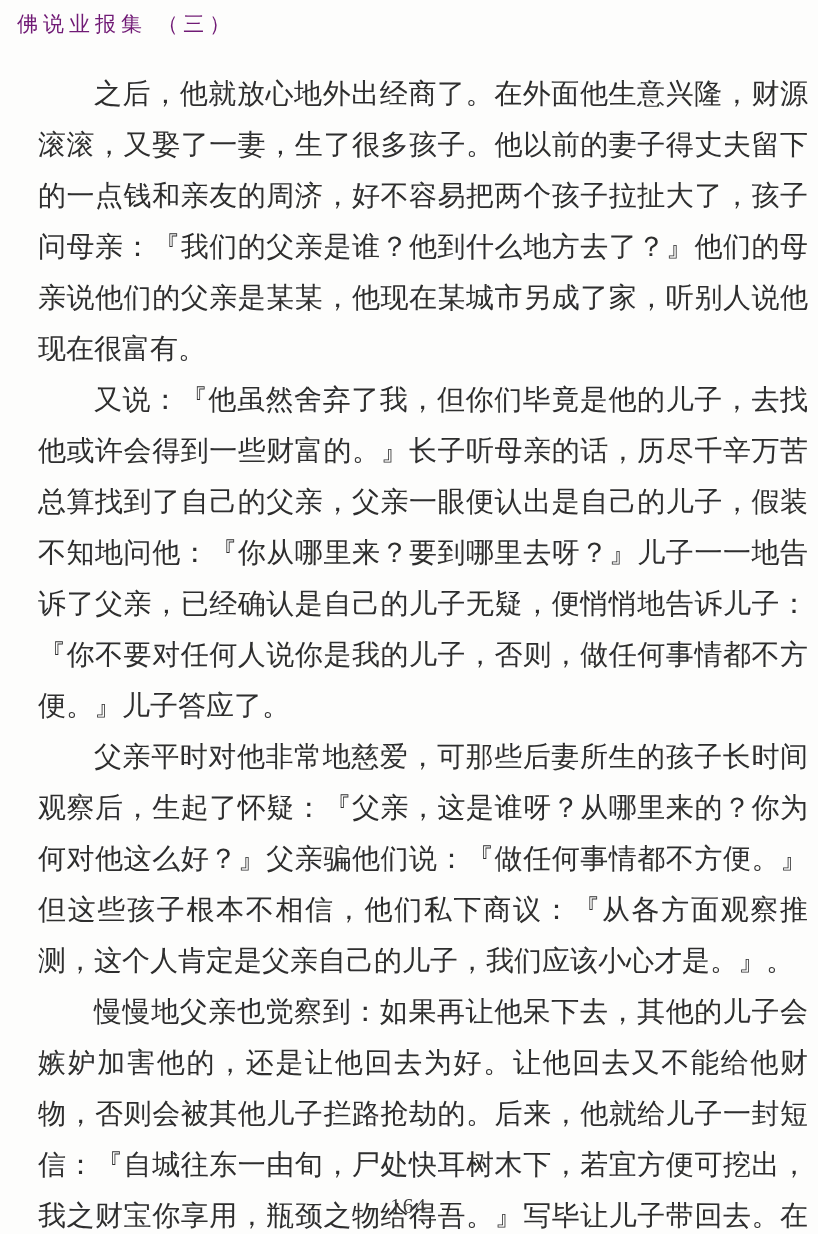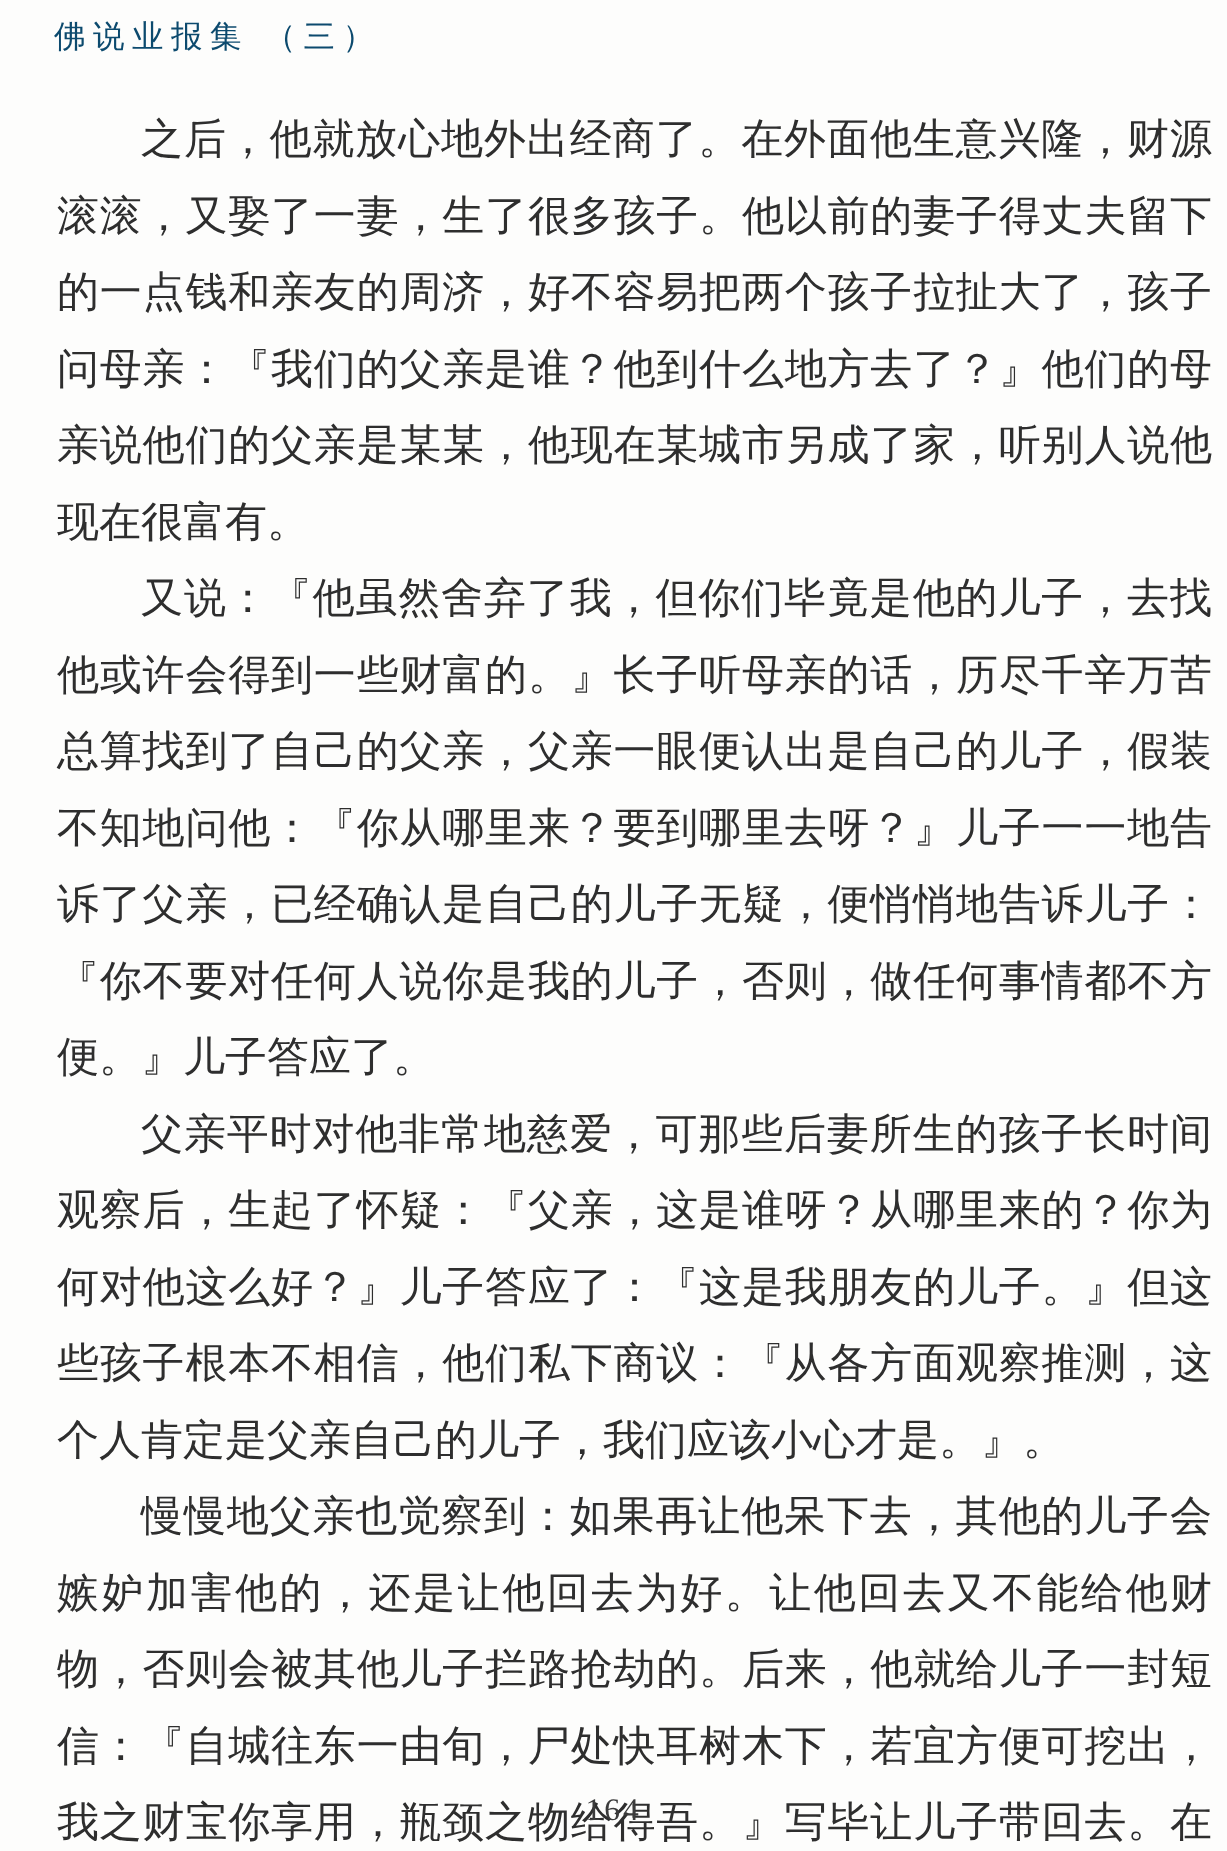--- a/index.html
+++ b/index.html
@@ -20,24 +20,23 @@
     font-family: "Liberation Serif", "DejaVu Serif", serif;
   }
 
   .running-header {
     position: absolute;
     left: 17px;
     top: 11px;
     font-size: 21px;
     line-height: 26px;
     letter-spacing: 5px;
-    color: #0c4a6e;
+    color: #701a75;
     font-weight: 400;
     white-space: nowrap;
-    margin-left: 19px;
   }
 
   .page-body {
     position: absolute;
     left: 18px;
     top: 68px;
     width: 790px;
     color: #2e2e2e;
   }
 
@@ -71,21 +70,21 @@
 </head>
 <body>
 
 <div class="page">
 
   <div class="running-header">佛说业报集 （三）</div>
 
   <div class="page-body">
     <p>之后，他就放心地外出经商了。在外面他生意兴隆，财源滚滚，又娶了一妻，生了很多孩子。他以前的妻子得丈夫留下的一点钱和亲友的周济，好不容易把两个孩子拉扯大了，孩子问母亲：『我们的父亲是谁？他到什么地方去了？』他们的母亲说他们的父亲是某某，他现在某城市另成了家，听别人说他现在很富有。</p>
     <p>又说：『他虽然舍弃了我，但你们毕竟是他的儿子，去找他或许会得到一些财富的。』长子听母亲的话，历尽千辛万苦总算找到了自己的父亲，父亲一眼便认出是自己的儿子，假装不知地问他：『你从哪里来？要到哪里去呀？』儿子一一地告诉了父亲，已经确认是自己的儿子无疑，便悄悄地告诉儿子：『你不要对任何人说你是我的儿子，否则，做任何事情都不方便。』儿子答应了。</p>
-    <p>父亲平时对他非常地慈爱，可那些后妻所生的孩子长时间观察后，生起了怀疑：『父亲，这是谁呀？从哪里来的？你为何对他这么好？』儿子答应了：『这是我朋友的儿子。』但这些孩子根本不相信，他们私下商议：『从各方面观察推测，这个人肯定是父亲自己的儿子，我们应该小心才是。』。</p>
+    <p>父亲平时对他非常地慈爱，可那些后妻所生的孩子长时间观察后，生起了怀疑：『父亲，这是谁呀？从哪里来的？你为何对他这么好？』父亲骗他们说：『做任何事情都不方便。』但这些孩子根本不相信，他们私下商议：『从各方面观察推测，这个人肯定是父亲自己的儿子，我们应该小心才是。』。</p>
     <p>慢慢地父亲也觉察到：如果再让他呆下去，其他的儿子会嫉妒加害他的，还是让他回去为好。让他回去又不能给他财物，否则会被其他儿子拦路抢劫的。后来，他就给儿子一封短信：『自城往东一由旬，尸处快耳树木下，若宜方便可挖出，我之财宝你享用，瓶颈之物给得吾。』写毕让儿子带回去。在途中，其他的儿子们以为父亲肯定会给他很多财物，等他过来时，便一涌而上责问：『我</p>
   </div>
 
   <div class="page-footer">
     <span class="page-number">164</span>
   </div>
 
 </div>
 
 </body></html>

